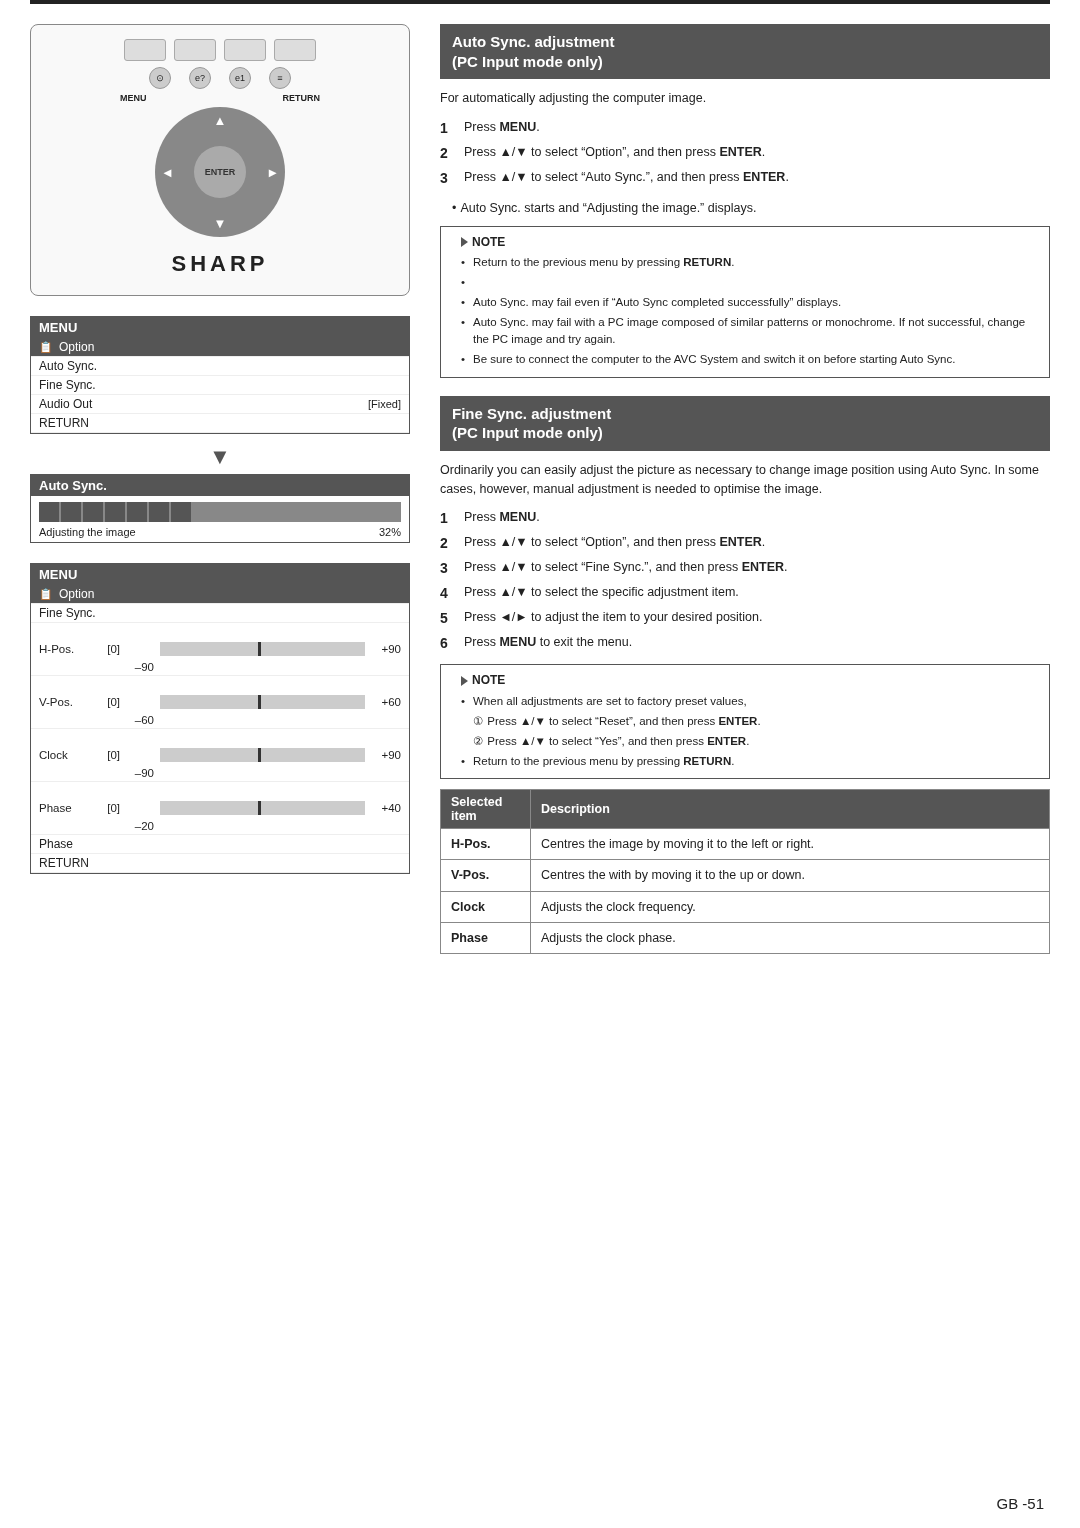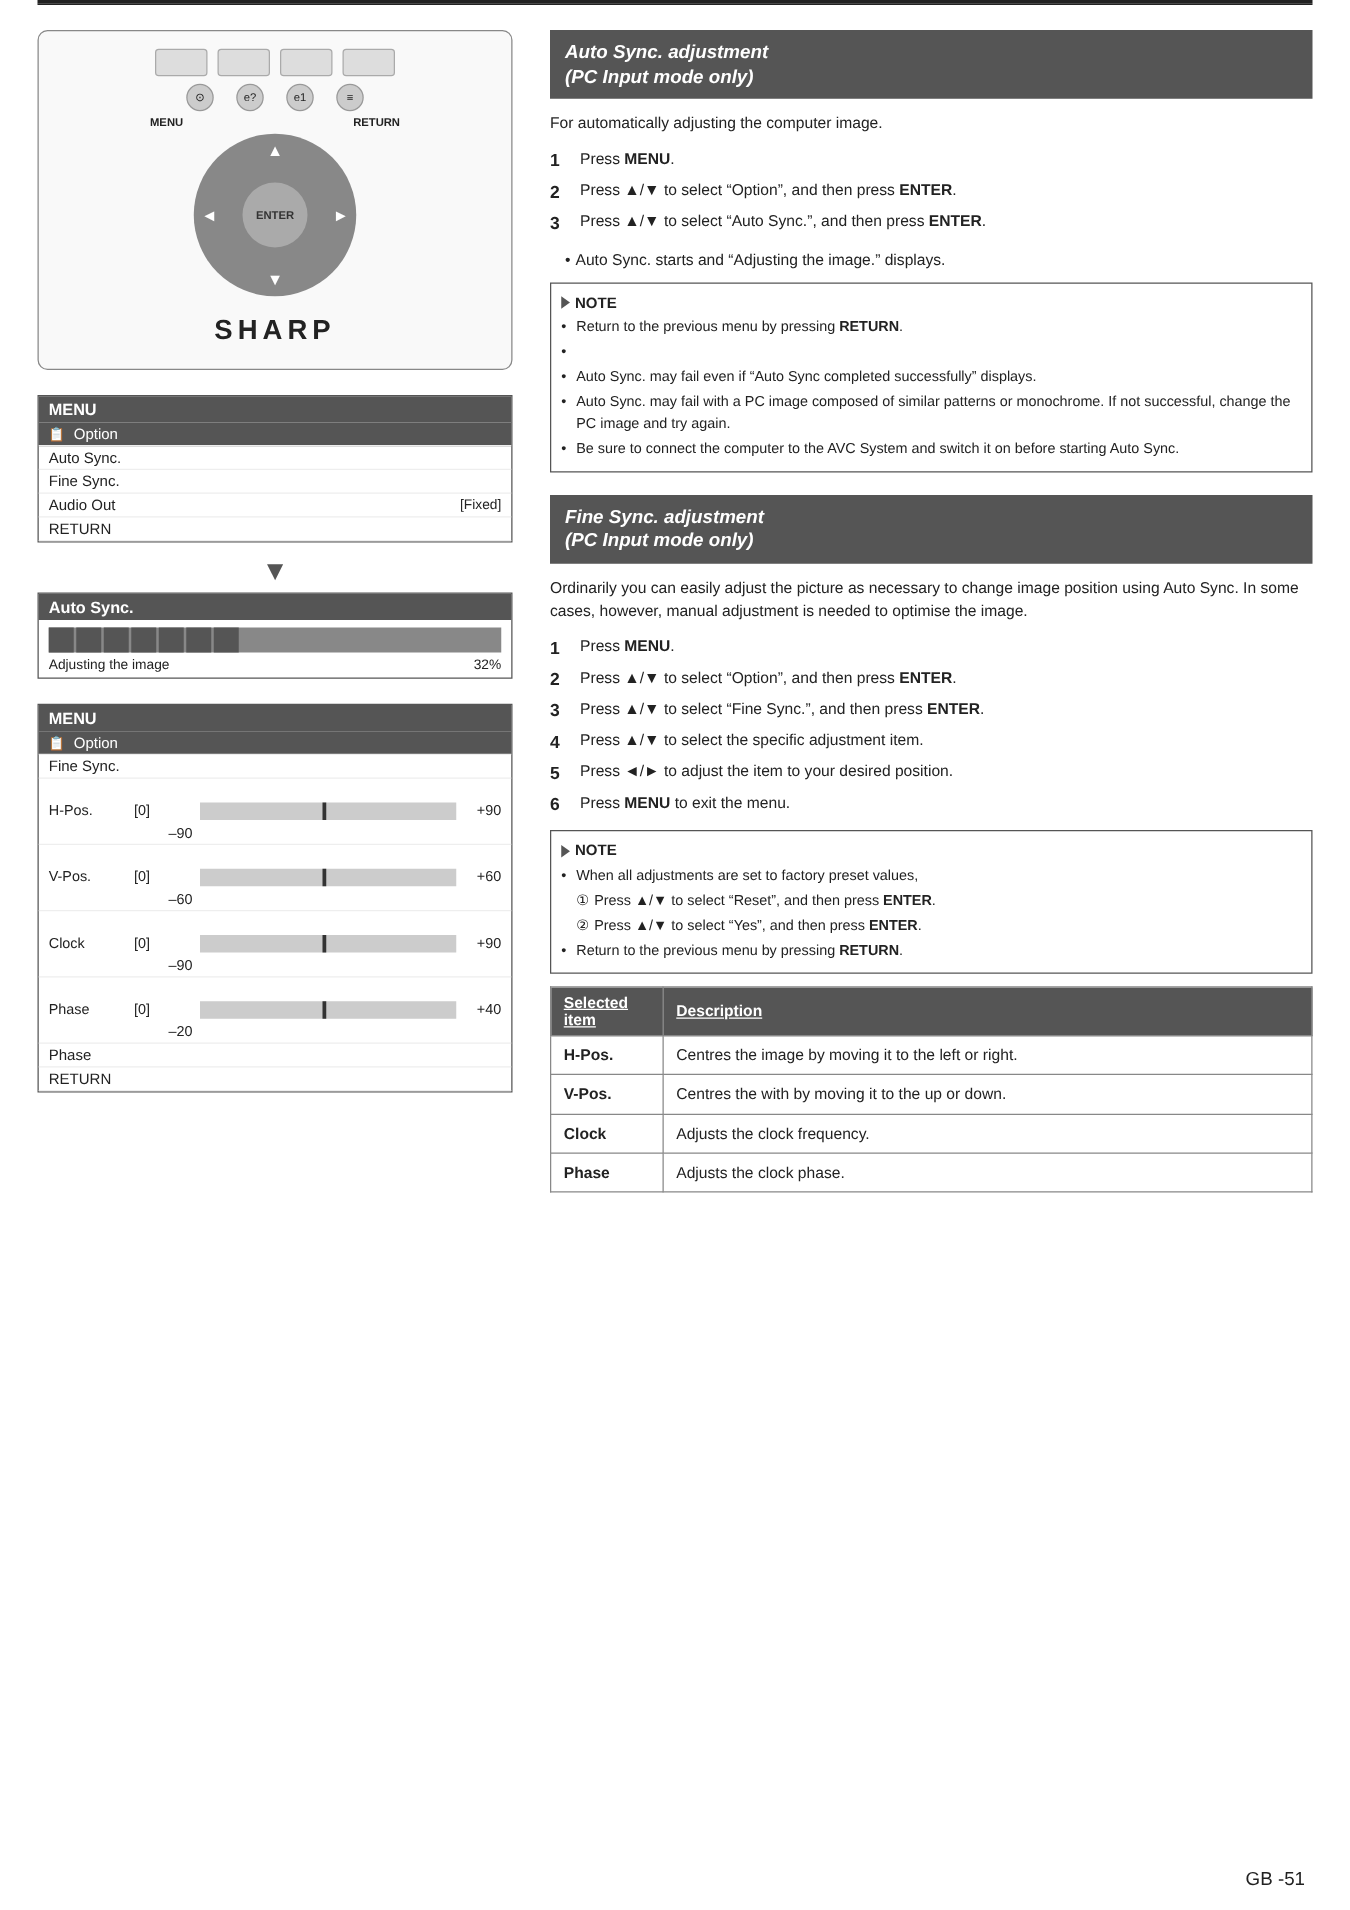--- a/index.html
+++ b/index.html
@@ -291,21 +291,20 @@
     }
 
     .section-title {
       background: #555;
       color: #fff;
       font-size: 15px;
       font-weight: bold;
       padding: 8px 12px;
       margin-bottom: 10px;
       line-height: 1.3;
-      font-style: italic;
     }
 
     .intro-text {
       font-size: 12.5px;
       margin-bottom: 10px;
       line-height: 1.5;
     }
 
     .step-list {
       margin-bottom: 10px;
@@ -332,21 +331,21 @@
       font-size: 12.5px;
       line-height: 1.5;
       margin-left: 12px;
       margin-bottom: 2px;
     }
 
     .bullet-dot { margin-right: 4px; }
 
     .note-box {
       border: 1px solid #555;
-      padding: 6px 8px;
+      padding: 6px 20px;
       margin: 8px 0;
       font-size: 11.5px;
       line-height: 1.55;
     }
 
     .note-header {
       display: flex;
       align-items: center;
       font-weight: bold;
       font-size: 12px;
@@ -378,21 +377,20 @@
       font-size: 12.5px;
     }
 
     .desc-table th {
       background: #555;
       color: #fff;
       padding: 5px 10px;
       text-align: left;
       border: 1px solid #888;
       font-weight: bold;
-      text-decoration: underline;
     }
 
     .desc-table td {
       padding: 6px 10px;
       border: 1px solid #888;
       vertical-align: top;
       line-height: 1.45;
     }
 
     .desc-table tr td:first-child {

